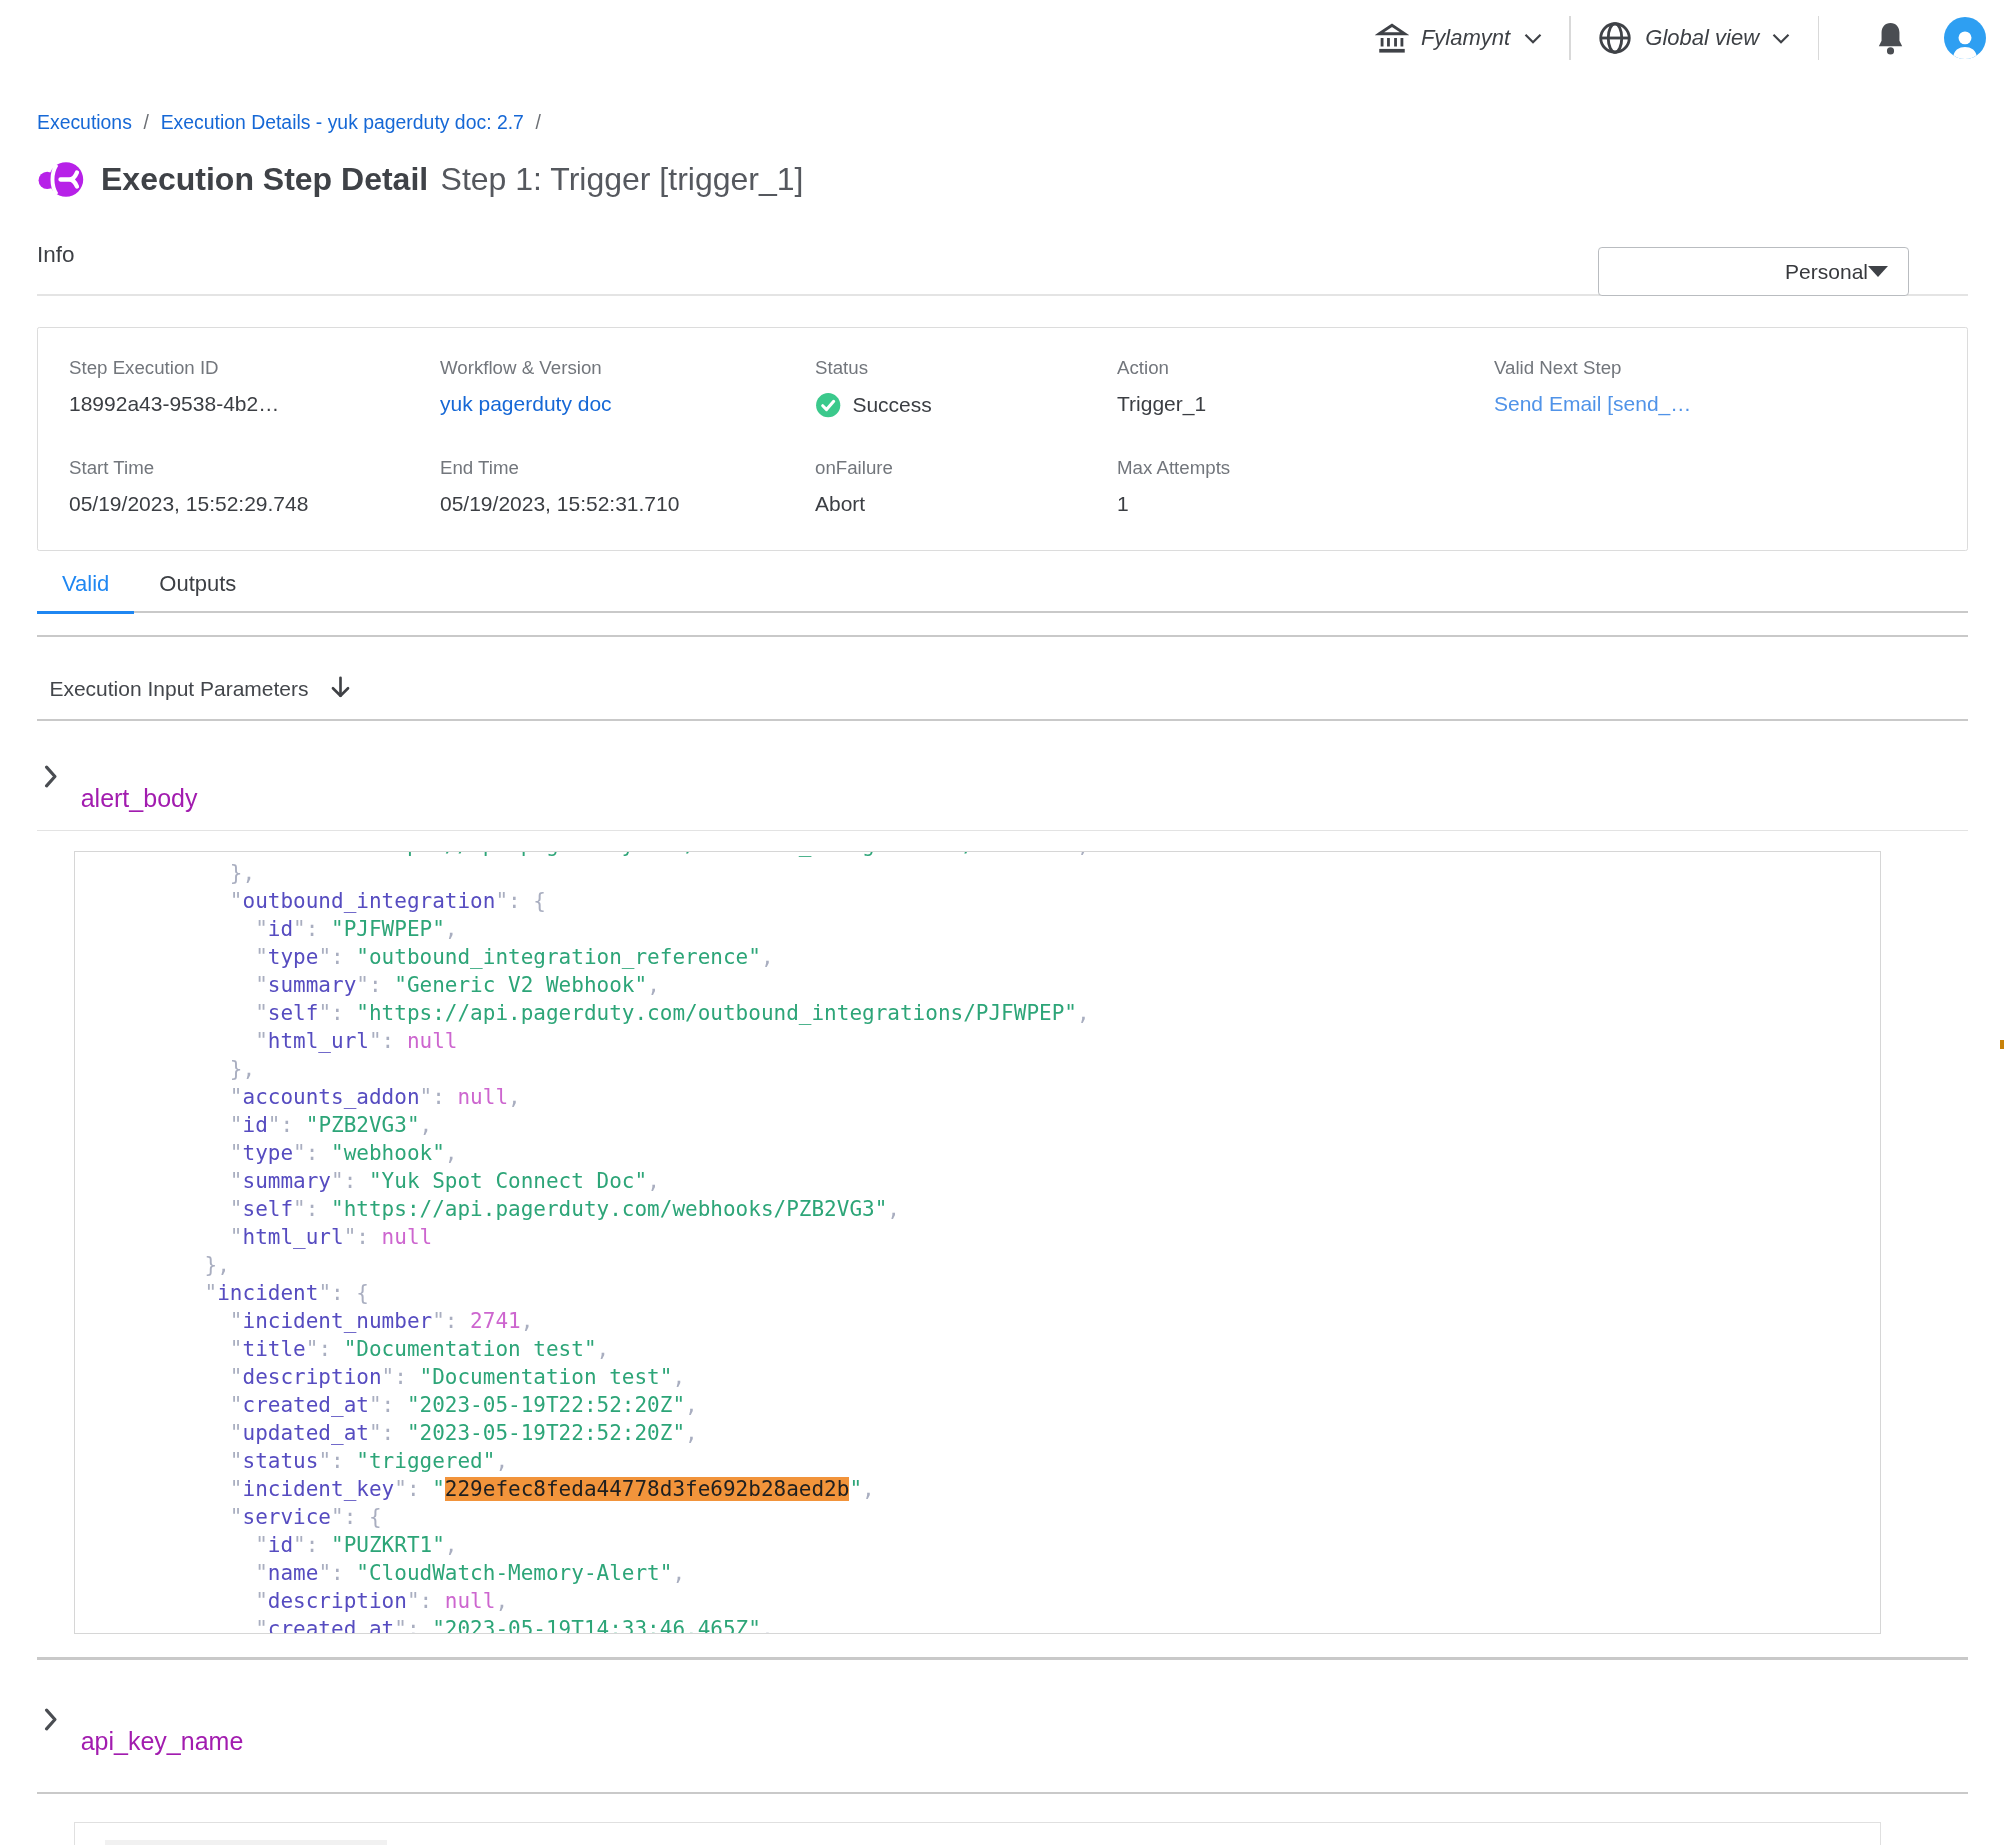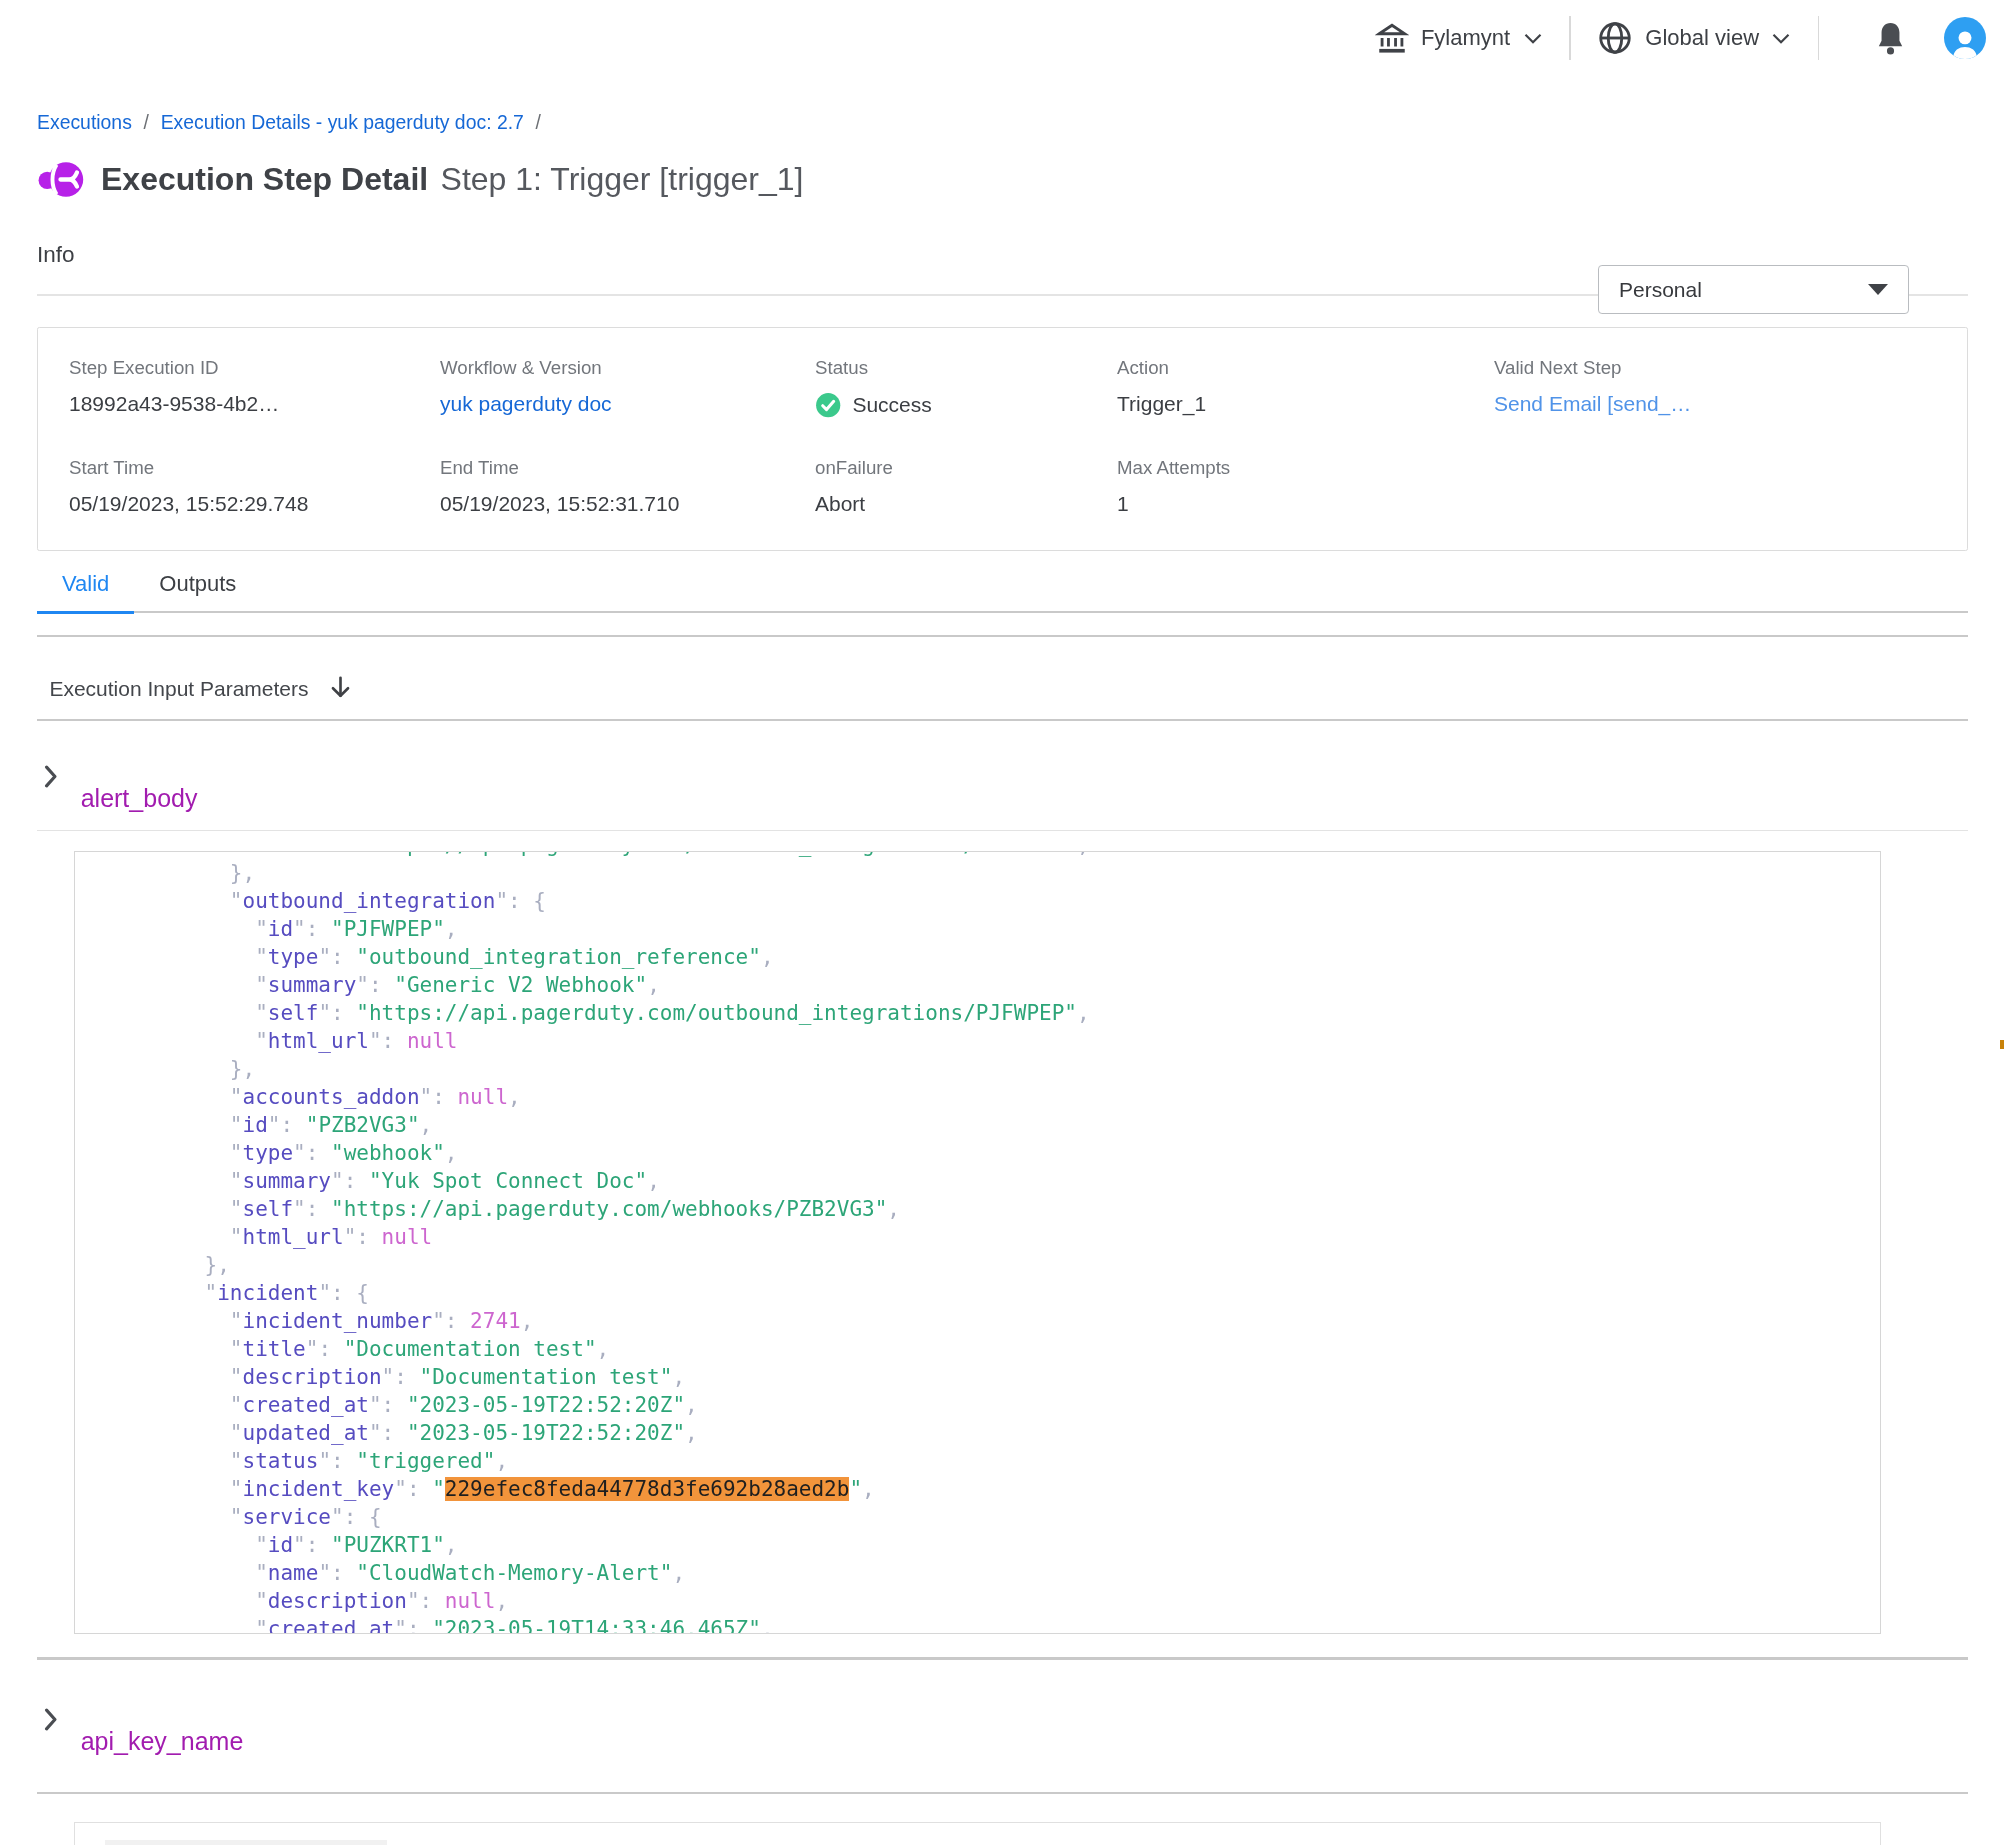--- a/index.html
+++ b/index.html
@@ -11,21 +11,21 @@
     position: relative;
     overflow: hidden;
   }
 
   
   .topbar {
     height: 75px;
     display: flex; align-items: center; justify-content: flex-end;
     padding-right: 18.7px;
   }
-  .tb-group { display: flex; align-items: center; gap: 12.4px; cursor: pointer; }
+  .tb-group { display: flex; align-items: center; gap: 12.4px; cursor: pointer; font-style: italic; }
   .tb-label { font-size: 22px; color: #3d4045; }
   .tb-sep { width: 1.6px; height: 44px; background: #d9d9d9; margin: 0 26.4px; }
   .tb-icon { display: flex; align-items: center; }
   .bell-wrap { margin: 0 15.5px 0 28px; }
   .avatar {
     width: 42px; height: 42px; border-radius: 50%;
     background: #2e9ff2; display: flex; align-items: flex-end; justify-content: center;
     overflow: hidden; margin-left: 22px; cursor: pointer;
   }
 
@@ -35,24 +35,24 @@
   .breadcrumb { margin-top: 36px; font-size: 19.4px; display: flex; gap: 11.7px; align-items: baseline; }
   .crumb { color: #1668d6; cursor: pointer; }
   .crumb-sep { color: #6d7075; }
 
   .title-row { margin-top: 22px; display: flex; align-items: center; }
   .title-icon { width: 47px; height: 47px; flex: 0 0 auto; }
   .page-title { font-size: 32px; font-weight: bold; color: #3f4247; margin-left: 17px; }
   .page-subtitle { font-size: 32px; font-weight: normal; color: #55585e; margin-left: 12.4px; }
 
   .scope-select {
-    position: absolute; top: 154px; right: 96px;
+    position: absolute; top: 136px; right: 96px;
     width: 311px; height: 49px;
     border: 1.6px solid #b9bcc0; border-radius: 3.9px; background: #fff;
-    display: flex; align-items: center; justify-content: space-between;
+    display: flex; align-items: center; justify-content: flex-end;
     padding: 0 20px; cursor: pointer;
   }
   .scope-select .val { font-size: 21px; color: #37393d; }
   .caret-solid {
     width: 0; height: 0; border-left: 10px solid transparent;
     border-right: 10px solid transparent; border-top: 11.7px solid #3f4247;
   }
 
   .section-title { margin-top: 39px; font-size: 22.5px; color: #3c3f44; }
   .rule { height: 1.6px; background: #e4e4e4; margin-top: 26.4px; }

